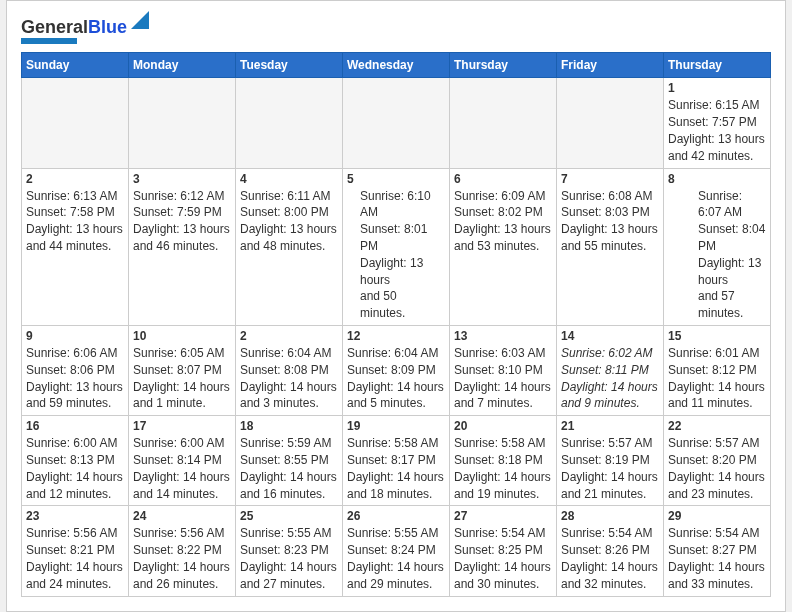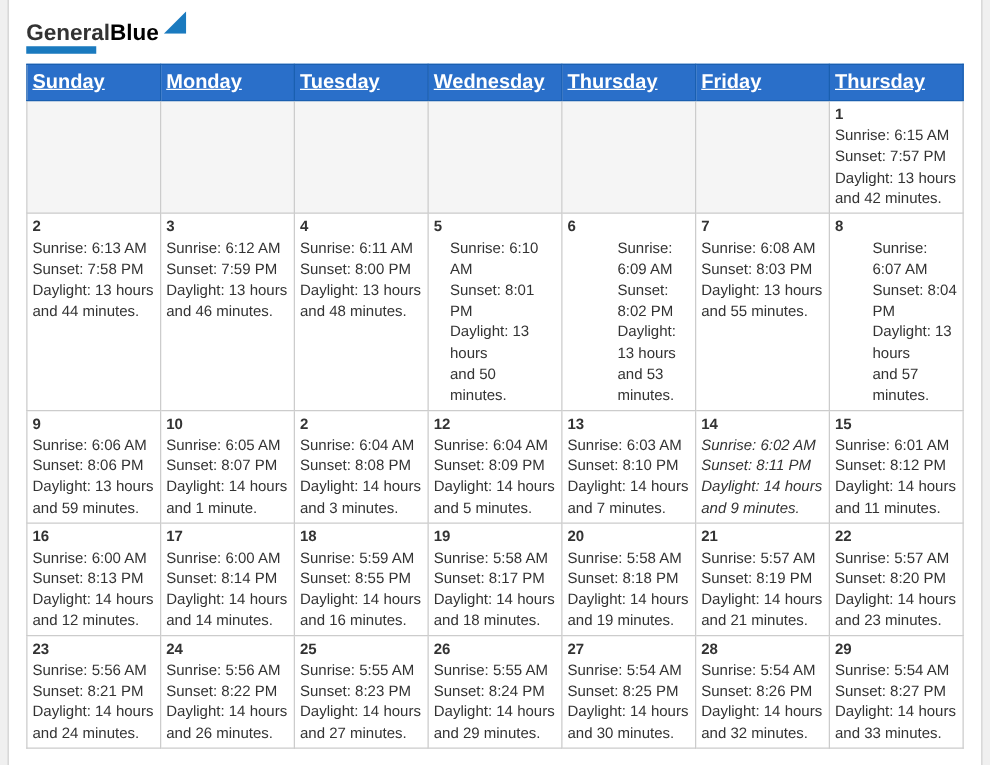--- a/index.html
+++ b/index.html
@@ -30,21 +30,21 @@
       flex-direction: column;
       align-items: flex-start;
     }
     .logo-text {
       font-size: 18px;
       font-weight: bold;
       color: #333;
       line-height: 1;
     }
     .logo-text span {
-      color: #000000;
+      color: #1d4ed8;
     }
     .logo-blue-bar {
       width: 56px;
       height: 6px;
       background: #1a7abf;
       margin-top: 2px;
     }
     .title-section {
       text-align: right;
     }
@@ -58,26 +58,25 @@
       color: #555;
     }
     .calendar-table {
       width: 100%;
       border-collapse: collapse;
       table-layout: fixed;
     }
     .calendar-table th {
       background: #2a6fc9;
       color: white;
-      font-size: 16px;
+      font-size: 12px;
       font-weight: bold;
       padding: 5px 4px;
       text-align: left;
       border: 1px solid #1a5fb0;
-      text-decoration: underline;
     }
     .calendar-table td {
       border: 1px solid #ccc;
       vertical-align: top;
       padding: 3px 4px;
       font-size: 9.5px;
       color: #333;
       height: 72px;
       background: white;
     }
@@ -173,21 +172,21 @@
           </td>
           <td>
             <span class="day-number">5</span>
             <div class="day-info" style="white-space: pre-line; margin-left: 13px;">Sunrise: 6:10 AM
 Sunset: 8:01 PM
 Daylight: 13 hours
 and 50 minutes.</div>
           </td>
           <td>
             <span class="day-number">6</span>
-            <div class="day-info" style="white-space: pre-line; margin-left: 40px;">Sunrise: 6:09 AM
+            <div class="day-info" style="white-space: pre-line;">Sunrise: 6:09 AM
 Sunset: 8:02 PM
 Daylight: 13 hours
 and 53 minutes.</div>
           </td>
           <td>
             <span class="day-number">7</span>
             <div class="day-info" style="white-space: pre-line;">Sunrise: 6:08 AM
 Sunset: 8:03 PM
 Daylight: 13 hours
 and 55 minutes.</div>

